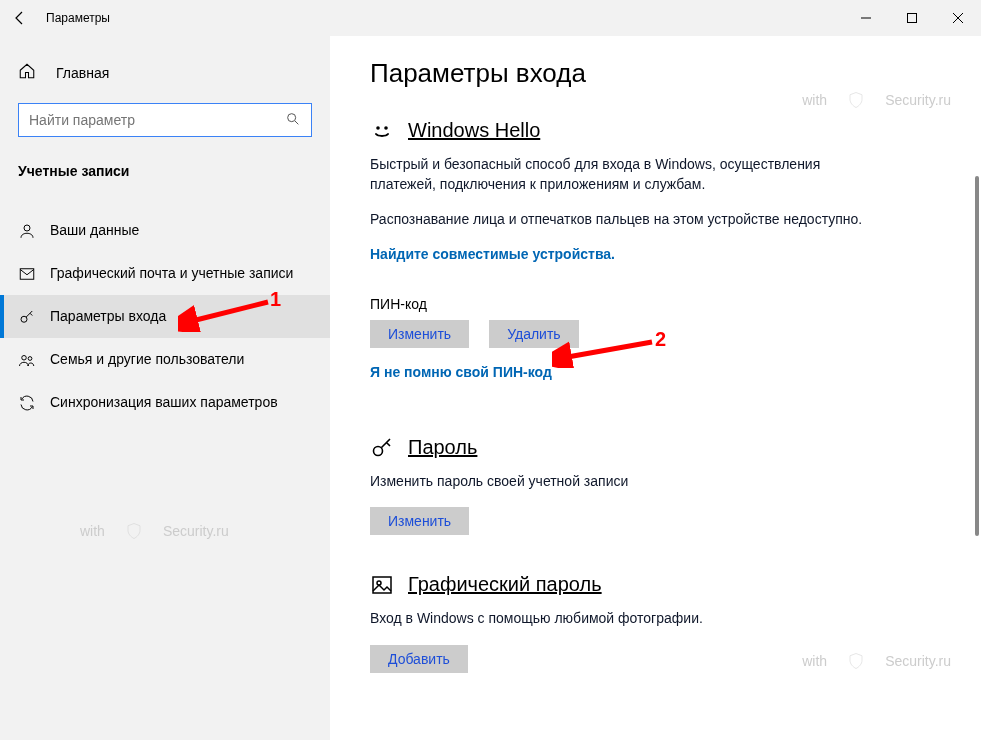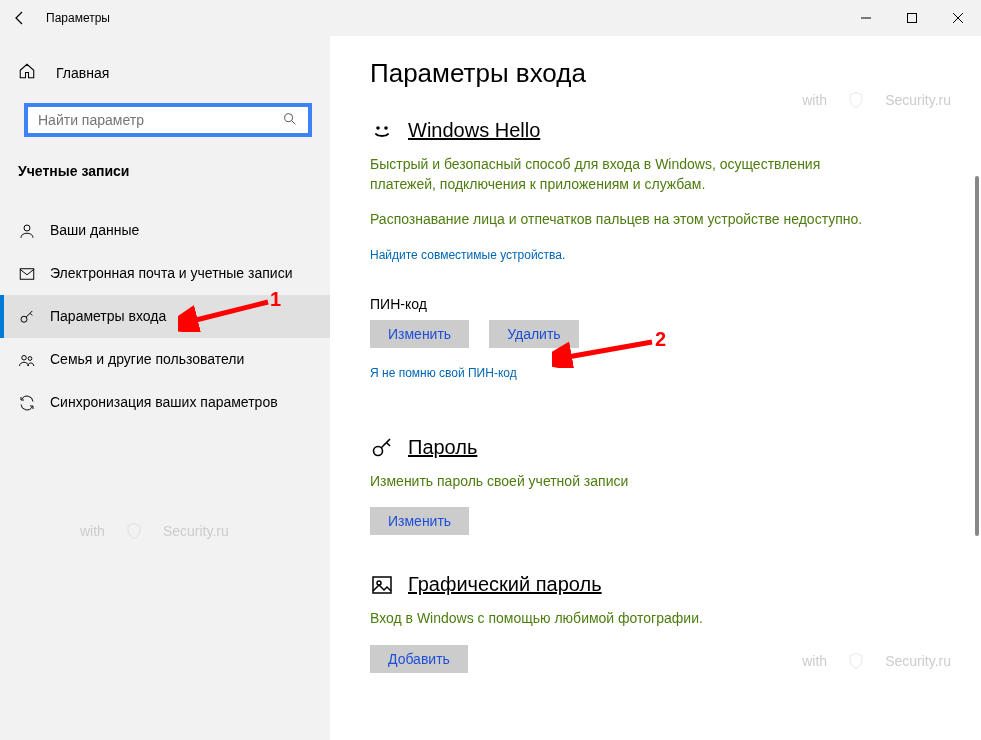--- a/index.html
+++ b/index.html
@@ -50,22 +50,22 @@
     position:relative;
   }
   .home-row {
     display:flex;align-items:center;
     padding: 6px 18px 14px 18px;
     gap:20px;
     cursor:pointer;
   }
   .home-row .label { font-size:14px; }
   .search {
-    margin: 6px 18px 20px 24px;
-    border:4px solid #3b82f6;
+    margin: 6px 18px 20px 18px;
+    border:1px solid #3b82f6;
     background:#fff;
     height:34px;
     display:flex;align-items:center;
     padding:0 10px;
   }
   .search input {
     border:none;outline:none;flex:1;font-size:14px;background:transparent;
     font-family:inherit;
   }
   .section-title {
@@ -121,22 +121,22 @@
     margin-bottom:12px;
     text-decoration:underline;
   }
   .section-head h2 {
     font-size:20px;
     font-weight:400;
   }
   .section-head .sico {
     width:24px;height:24px;display:flex;align-items:center;justify-content:center;
   }
-  .para { font-size:14px; color:#4d7c0f; margin-bottom:16px; max-width:520px; line-height:1.4;}
-  .link { color:#0066b4; cursor:pointer; font-size:12px; margin-bottom:18px; display:inline-block;}
+  .para { font-size:14px; color:#0f172a; margin-bottom:16px; max-width:520px; line-height:1.4;}
+  .link { color:#0066b4; cursor:pointer; font-size:14px; margin-bottom:18px; display:inline-block;font-weight:bold;}
   .sublabel { font-size:14px; margin-top:16px; margin-bottom:8px;}
   .btns { display:flex; gap:20px; margin-bottom:16px;}
   .btn {
     background:#ccc;
     border:none;
     padding:6px 18px;
     font-size:14px;
     font-family:inherit;
     cursor:pointer;
     min-width:84px;
@@ -225,21 +225,21 @@
         </span>
         <span class="txt">Ваши данные</span>
       </li>
       <li>
         <span class="ico">
           <svg width="18" height="18" viewBox="0 0 24 24">
               <rect x="3" y="5" width="18" height="14" stroke="#000" stroke-width="1.3" fill="none"></rect>
               <path d="M3 6 L12 13 L21 6" stroke="#000" stroke-width="1.3" fill="none"></path>
             </svg>
         </span>
-        <span class="txt">Электронная почта и учетные записи</span>
+        <span class="txt">Графический почта и учетные записи</span>
       </li>
       <li class="active">
         <span class="ico">
           <svg width="18" height="18" viewBox="0 0 24 24">
               <circle cx="8" cy="15" r="4" stroke="#000" stroke-width="1.3" fill="none"></circle>
               <path d="M11 12 L19 4 M16 7 L19 10" stroke="#000" stroke-width="1.3" fill="none"></path>
             </svg>
         </span>
         <span class="txt">Параметры входа</span>
       </li>

